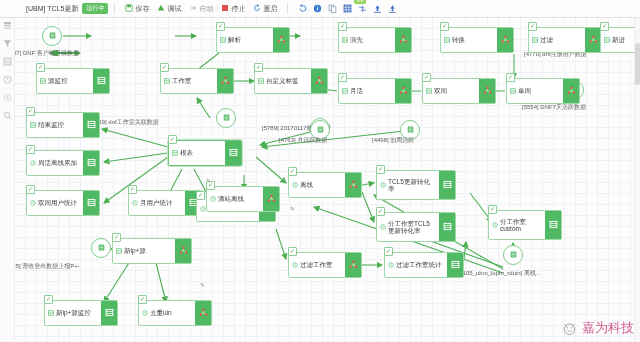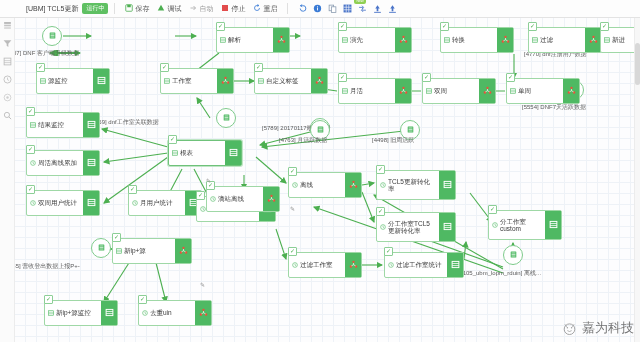--- a/index.html
+++ b/index.html
@@ -59,21 +59,21 @@
     justify-content:center;box-sizing:border-box;}
   .circ svg{width:9px;height:9px;}
   .clabel{position:absolute;font-size:6px;color:#5a5a5a;white-space:nowrap;}
 
   
   .pencil{position:absolute;font-size:6px;color:#9a9a9a;}
 
   
   #wm{position:absolute;right:6px;bottom:5px;display:flex;align-items:center;
      gap:4px;opacity:.72;z-index:30;}
-  #wm .wmtx{font-size:13px;color:#404040;font-family:"DejaVu Sans",sans-serif;}
+  #wm .wmtx{font-size:13px;color:#be185d;font-family:"DejaVu Sans",sans-serif;}
   #wm .wmic{width:17px;height:17px;}
 
   
   #rscroll{position:absolute;right:0;top:17px;width:5px;height:325px;background:#f7f7f7;
     border-left:1px solid #ececec;z-index:36;}
   #rthumb{position:absolute;right:0;top:26px;width:5px;height:42px;background:#d8d8d8;border-radius:3px;}
 </style>
 </head>
 <body>
 

